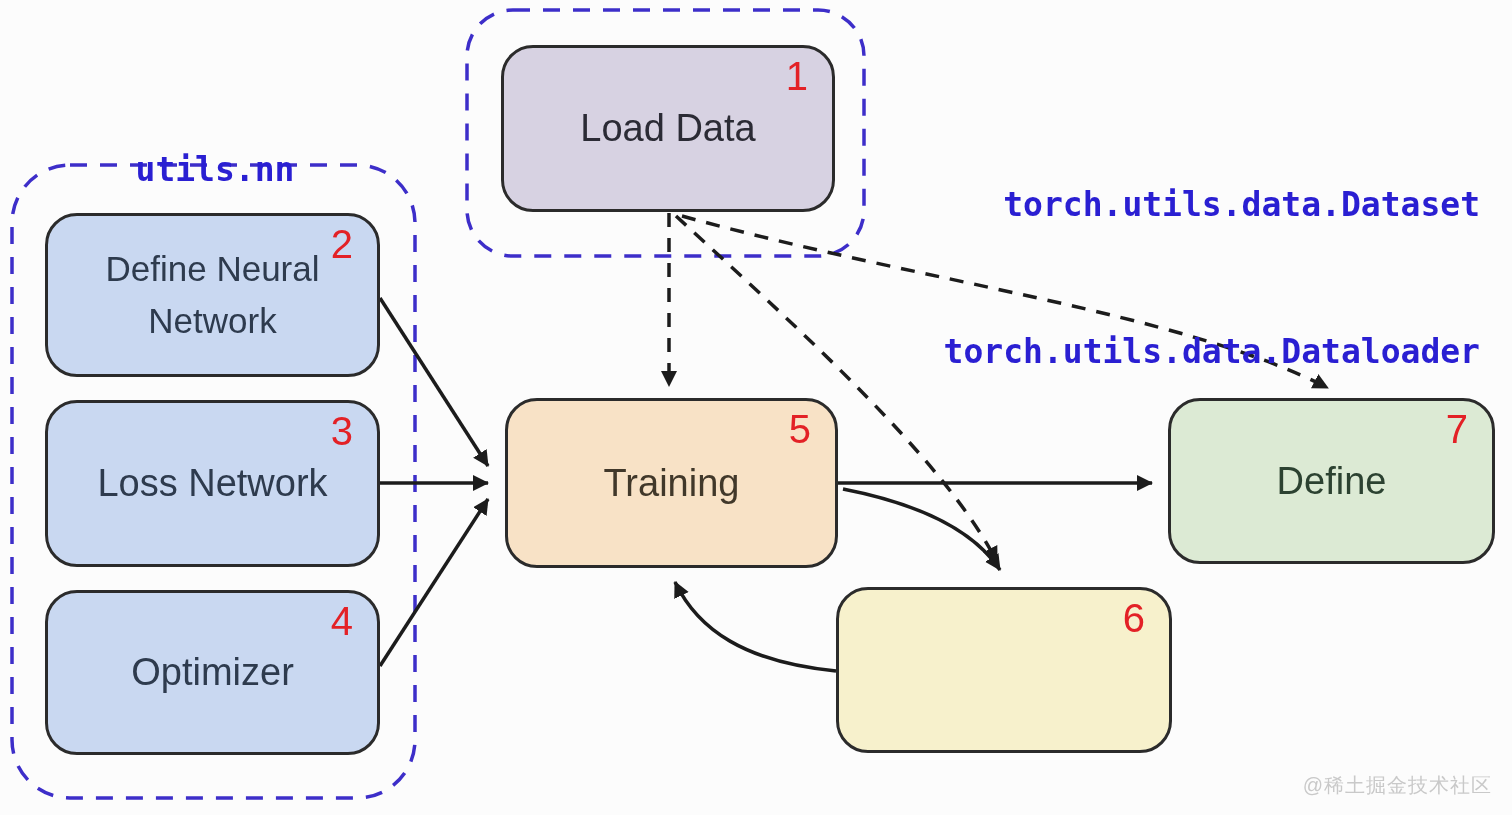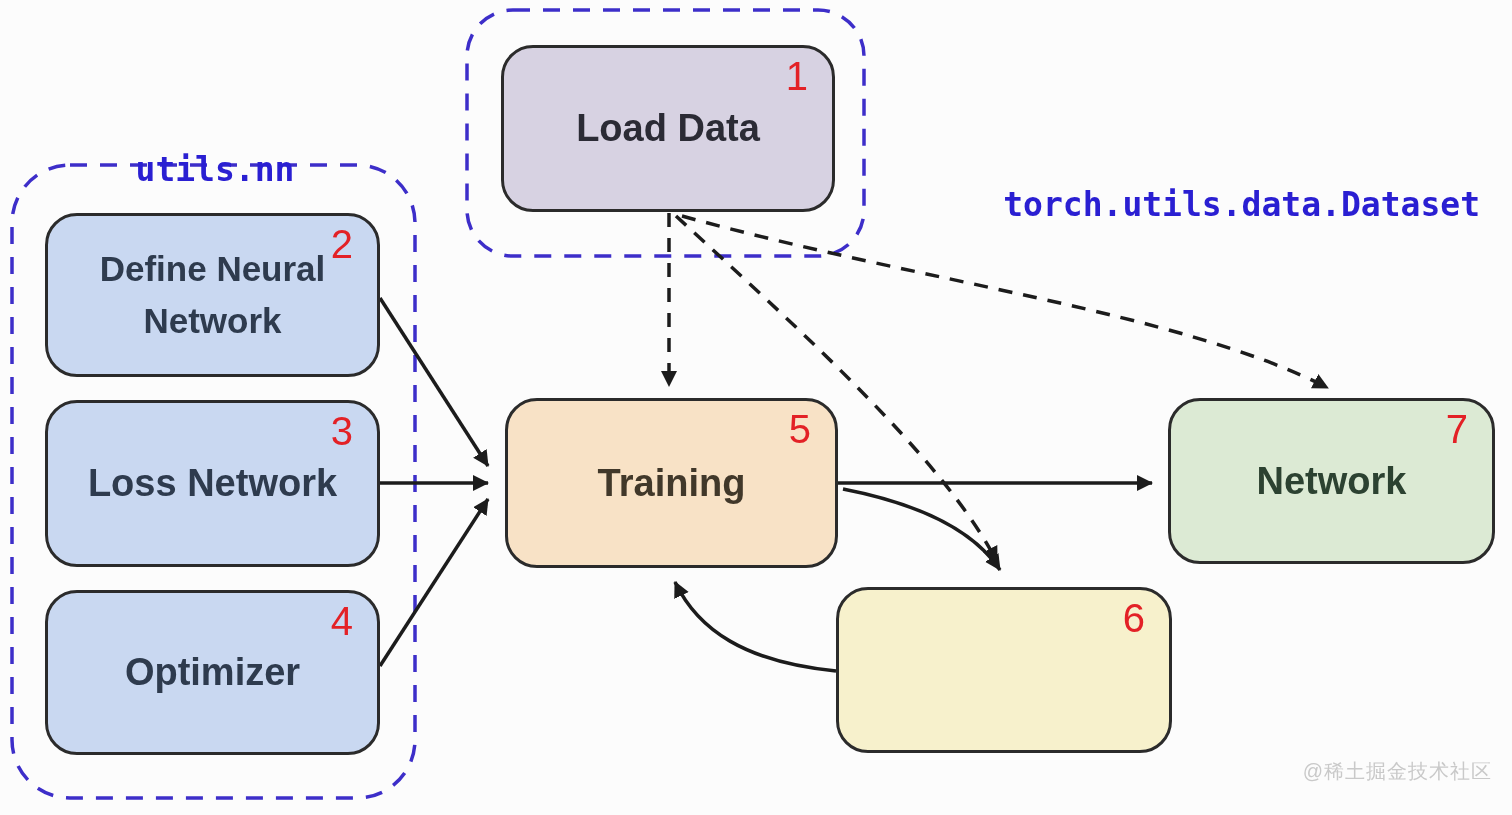--- a/index.html
+++ b/index.html
@@ -22,32 +22,32 @@
   .node {
     position:absolute; box-sizing:border-box;
     border:3px solid #2b2b2b; border-radius:32px;
     display:flex; align-items:center; justify-content:center;
     text-align:center; font-size:38px; color:#2e3b4e;
   }
   .node .num {
     position:absolute; top:6px; right:24px;
     color:#e32126; font-size:40px; line-height:44px; font-weight:400;
   }
-  .node .lbl { padding:0 14px;font-weight:bold; }
+  .node .lbl { padding:0 14px; }
 
   .n-load      { left:501px;  top:45px;  width:334px; height:167px; background:#d7d2e2; color:#2b2b35; }
   .n-define    { left:45px;   top:213px; width:335px; height:164px; background:#c9d8f1; font-size:35px; line-height:52px; }
   .n-loss      { left:45px;   top:400px; width:335px; height:167px; background:#c9d8f1; }
   .n-optimizer { left:45px;   top:590px; width:335px; height:165px; background:#c9d8f1; }
   .n-training  { left:505px;  top:398px; width:333px; height:170px; background:#f8e2c6; color:#41382a; }
   .n-validate  { left:836px;  top:587px; width:336px; height:166px; background:#f7f1cc; color:#3b3a22; }
   .n-testing   { left:1168px; top:398px; width:327px; height:166px; background:#dcead4; color:#2c4231; }
 
   .watermark {
-    position:absolute; right:20px; bottom:30px;
+    position:absolute; right:20px; bottom:16px;
     font-size:20px; color:#c9c9c9; letter-spacing:1px;margin-left:35px;
   }
 </style>
 </head>
 <body>
 
 <div class="canvas">
 
   <svg class="layer" viewBox="0 0 1512 815" xmlns="http://www.w3.org/2000/svg">
     <defs>
@@ -71,20 +71,21 @@
     <path d="M 676 216 C 800 330 945 460 997 562" fill="none" stroke="#1c1c1c" stroke-width="3.5" stroke-dasharray="14 11" marker-end="url(#arr)"></path>
     <path d="M 682 216 C 920 282 1180 312 1328 388" fill="none" stroke="#1c1c1c" stroke-width="3.5" stroke-dasharray="14 11" marker-end="url(#arr)"></path>
   </svg>
 
   <div class="code-label code-topleft">
     <div>utils.nn</div>
     <div>torch.optim</div>
   </div>
   <div class="code-label code-topright">
     <div>torch.utils.data.Dataset</div>
+    <div>torch.utils.data.Dataloader</div>
   </div>
 
   <div class="node n-load">
     <span class="num">1</span>
     <span class="lbl">Load Data</span>
   </div>
 
   <div class="node n-define">
     <span class="num">2</span>
     <span class="lbl">Define Neural Network</span>
@@ -104,17 +105,17 @@
     <span class="num">5</span>
     <span class="lbl">Training</span>
   </div>
 
   <div class="node n-validate">
     <span class="num">6</span>
   </div>
 
   <div class="node n-testing">
     <span class="num">7</span>
-    <span class="lbl">Network</span>
+    <span class="lbl">Define</span>
   </div>
 
   <div class="watermark">@稀土掘金技术社区</div>
 </div>
 
 </body></html>

